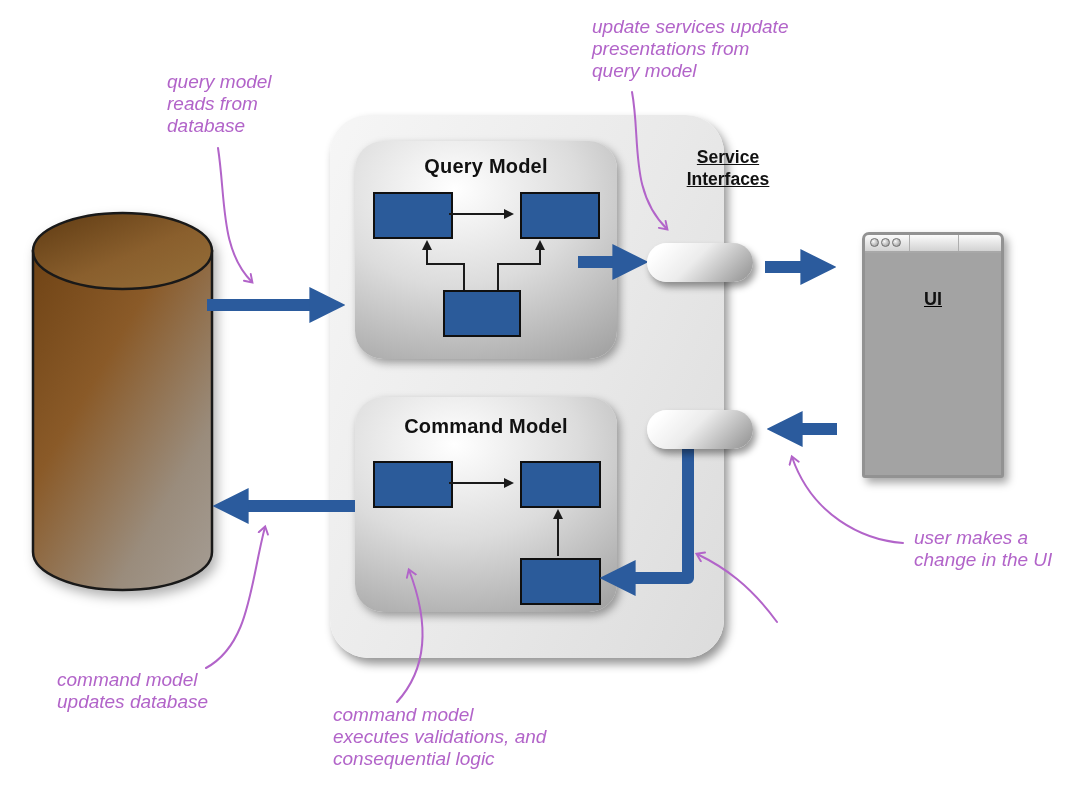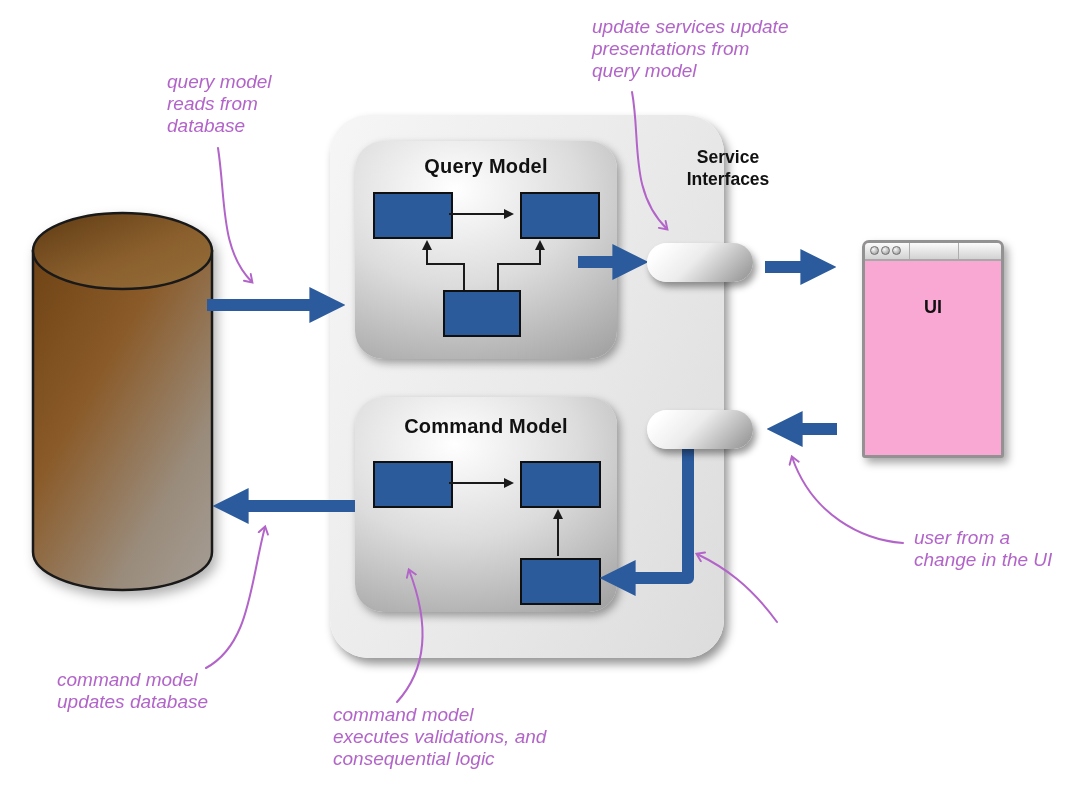--- a/index.html
+++ b/index.html
@@ -1,20 +1,20 @@
 <!DOCTYPE html>
 <html><head>
 <meta charset="utf-8">
 <style>
   html,body{margin:0;padding:0;background:#ffffff;}
   #canvas{
     position:relative;width:1080px;height:793px;overflow:hidden;
     font-family:"Liberation Sans",sans-serif;background:#ffffff;
   }
-  .abs{position:absolute;}
+  .abs{position:absolute;text-decoration:underline;}
   
   #app-container{
     left:330px;top:115px;width:394px;height:543px;border-radius:38px;
     background:linear-gradient(115deg,#f6f6f6 0%,#e9e9e9 55%,#dcdcdc 100%);
     box-shadow:4px 6px 10px rgba(0,0,0,.42);
     z-index:1;
   }
   
   .model-panel{
     position:absolute;width:262px;border-radius:28px;
@@ -41,23 +41,23 @@
   }
   #pill-upper{left:647px;top:243px;}
   #pill-lower{left:647px;top:410px;}
   #service-interfaces-label{
     left:672px;top:146px;width:112px;text-align:center;
     font-weight:bold;font-size:17.5px;line-height:22px;color:#111;
     white-space:pre-line;z-index:5;
   }
   
   #ui-window{
-    left:862px;top:240px;width:142px;height:218px;
+    left:862px;top:232px;width:142px;height:246px;
     border:3px solid #929292;border-radius:7px 7px 3px 3px;
-    background:#f9a8d4;box-shadow:4px 5px 9px rgba(0,0,0,.35);
+    background:#a3a3a3;box-shadow:4px 5px 9px rgba(0,0,0,.35);
     z-index:4;box-sizing:border-box;
   }
   #ui-titlebar{
     position:relative;height:16px;
     background:linear-gradient(#fbfbfb,#d2d2d2);
     border-bottom:2px solid #a8a8a8;border-radius:4px 4px 0 0;
   }
   .tb-circle{
     position:absolute;top:3px;width:9px;height:9px;border-radius:50%;
     background:radial-gradient(circle at 35% 35%,#f8f8f8,#c9c9c9 45%,#8a8a8a 100%);
@@ -168,16 +168,16 @@
 reads from
 database</div>
   <div class="annotation" style="left:592px;top:16px;">update services update
 presentations from
 query model</div>
   <div class="annotation" style="left:57px;top:669px;">command model
 updates database</div>
   <div class="annotation" style="left:333px;top:704px;">command model
 executes validations, and
 consequential logic</div>
-  <div class="annotation" style="left:914px;top:527px;">user from a
+  <div class="annotation" style="left:914px;top:527px;">user makes a
 change in the UI</div>
 
 </div>
 
 </body></html>

